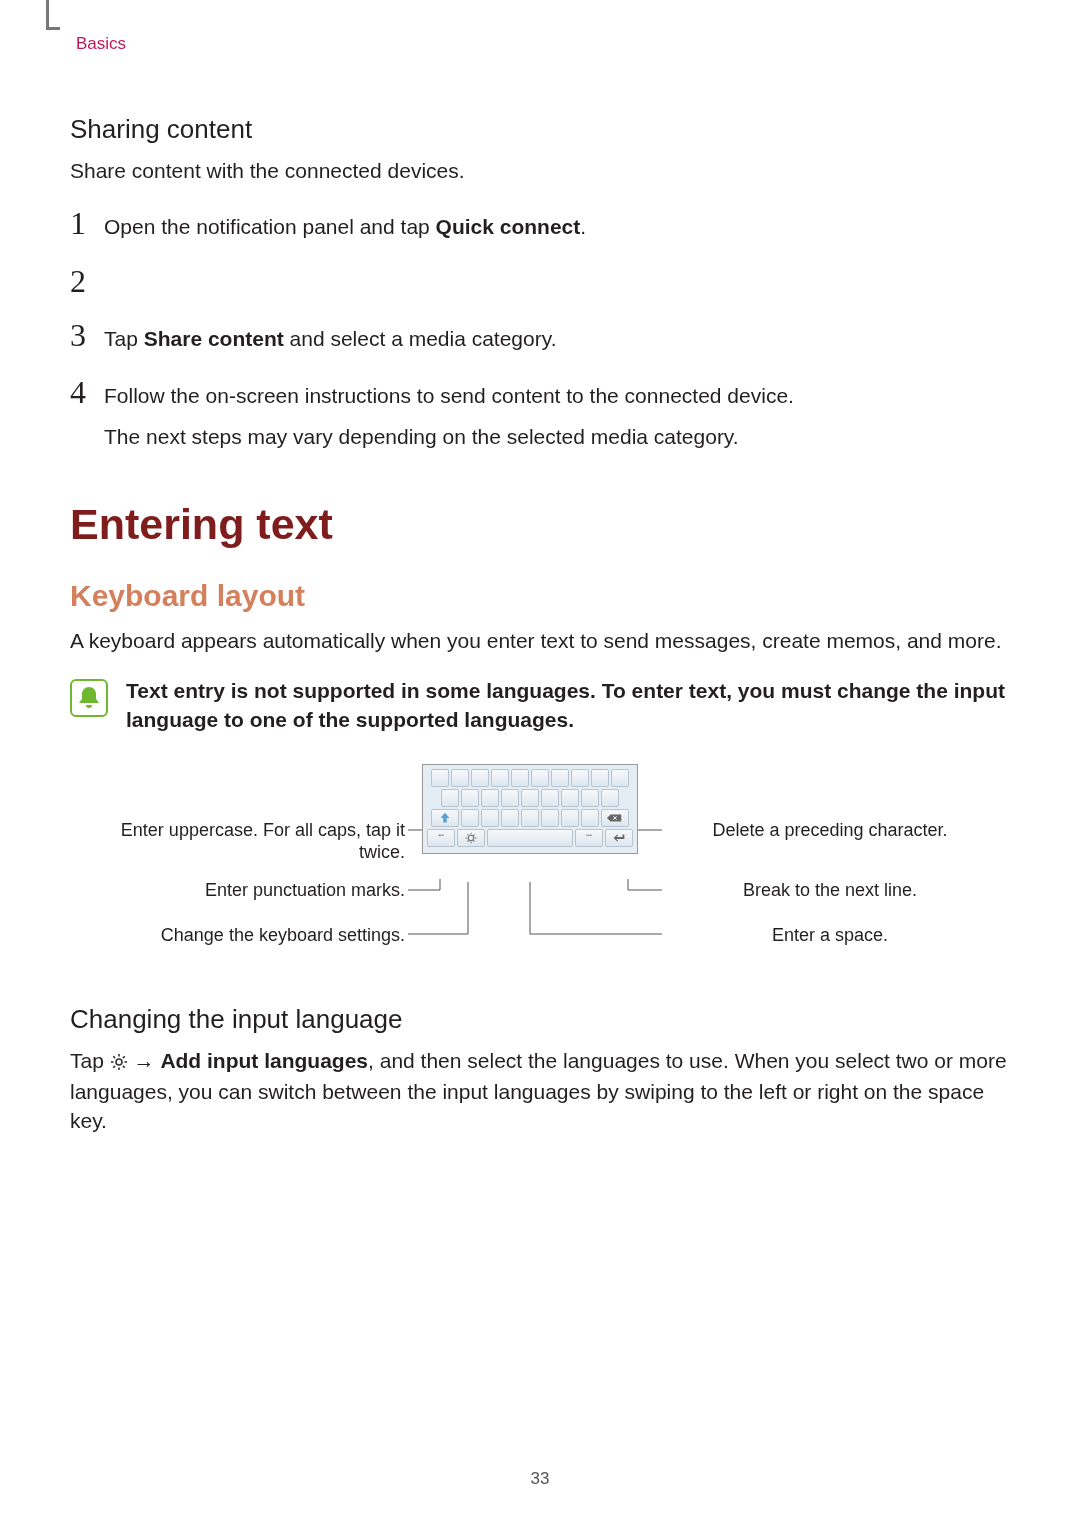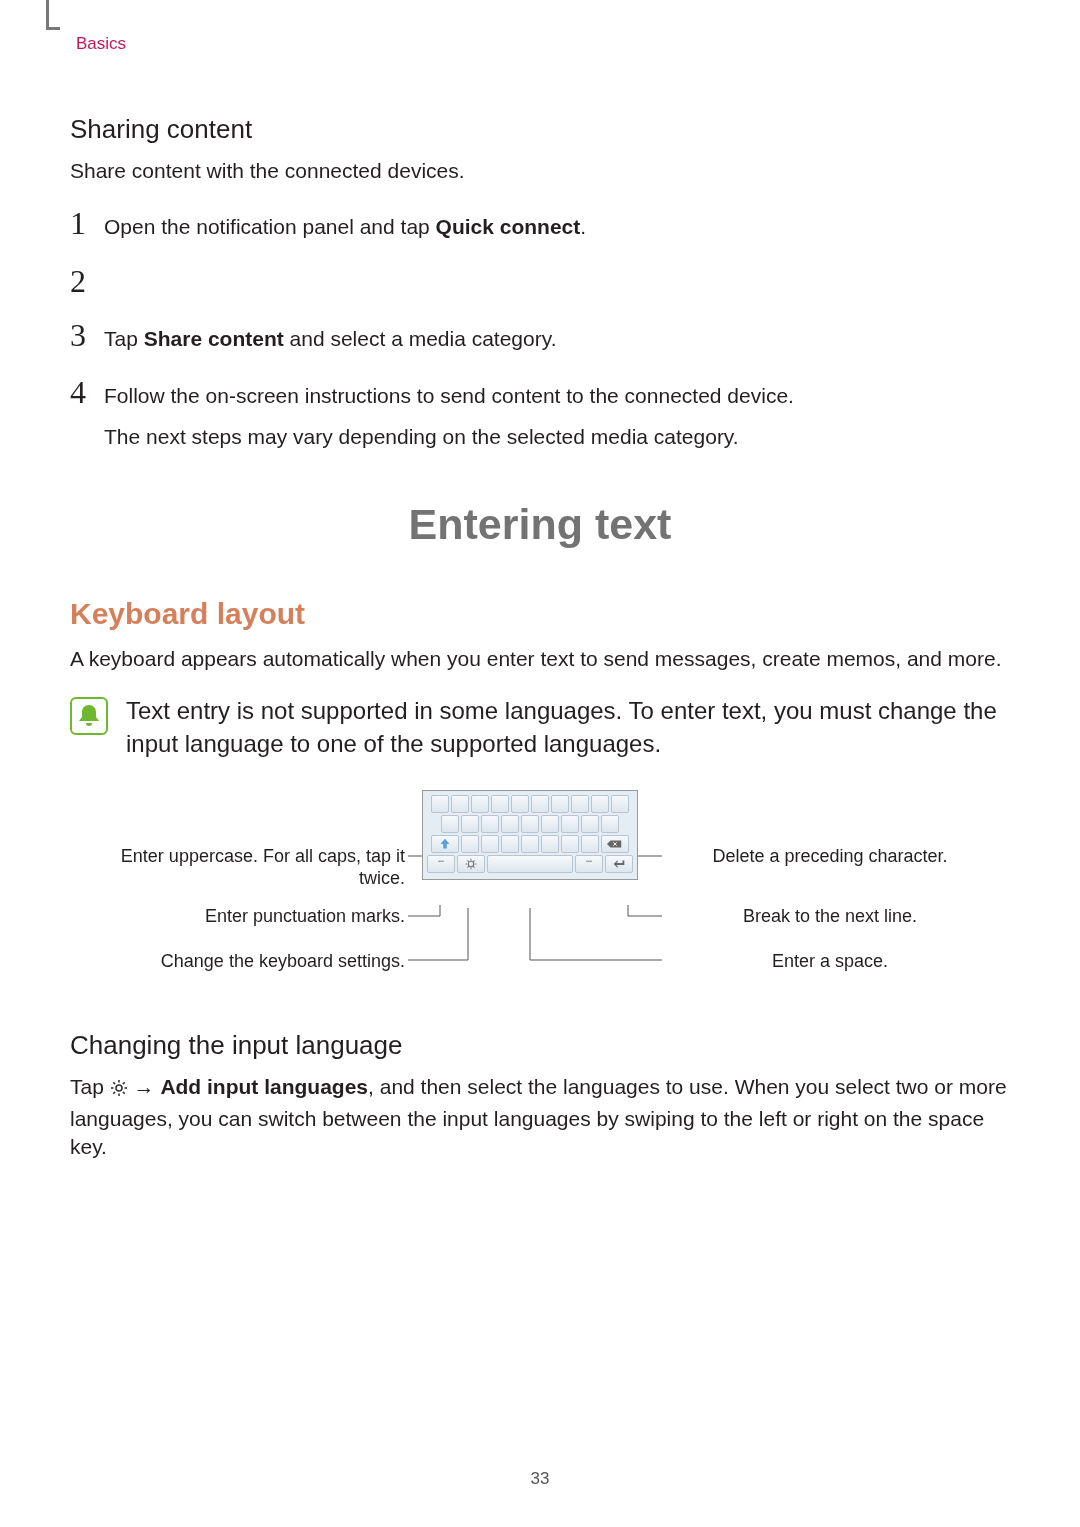--- a/index.html
+++ b/index.html
@@ -74,23 +74,22 @@
     line-height: 1.45;
   }
   ol.steps li .steptext .sub {
     display: block;
     margin-top: 10px;
   }
   .bold { font-weight: 700; }
   .h1 {
     font-size: 43px;
     font-weight: 700;
-    color: #737373;
-    margin-bottom: 48px;
-    text-align: center;
+    color: #7f1d1d;
+    margin-bottom: 30px;
   }
   .h2 {
     font-size: 30px;
     font-weight: 700;
     color: #d4805c;
     margin-bottom: 14px;
   }
   .note-row {
     display: flex;
     gap: 18px;
@@ -100,21 +99,21 @@
   .note-icon {
     width: 38px;
     height: 38px;
     border: 2.5px solid #6fb72f;
     border-radius: 6px;
     position: relative;
     flex: 0 0 38px;
     margin-top: 2px;
   }
   .note-icon svg { display:block; }
-  .note-text { font-size: 24px; line-height: 1.35; }
+  .note-text { font-size: 21px; line-height: 1.35; font-weight: bold; }
 
   
   .kb-wrap {
     position: relative;
     height: 200px;
     margin: 0 auto 40px auto;
     width: 100%;
   }
   .kb {
     position: absolute;

